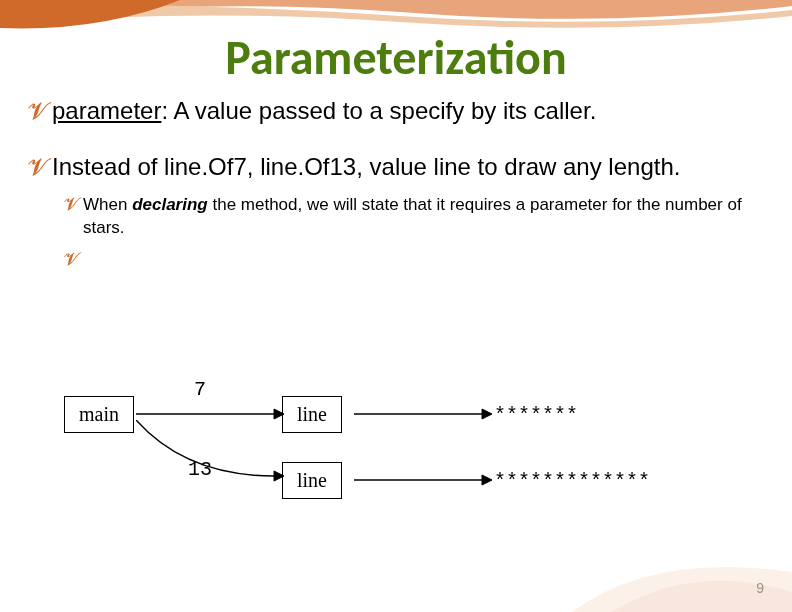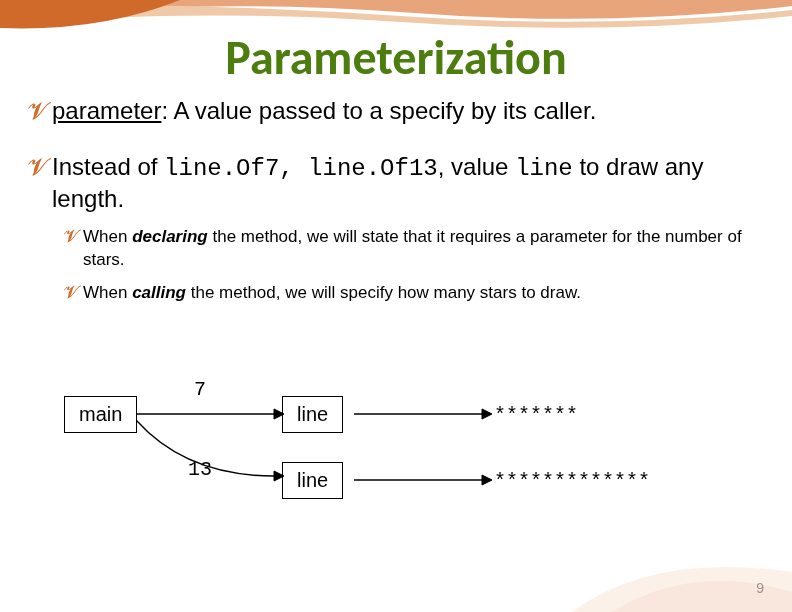--- a/index.html
+++ b/index.html
@@ -43,21 +43,21 @@
     margin-right: 4px;
     line-height: 1;
   }
   .lvl1 {
     font-size: 24px;
     color: #000;
     line-height: 1.25;
   }
   .bold { font-weight: 400; }
   .uline { text-decoration: underline; }
-  .mono { font-family: Liberation Mono, monospace; }
+  .mono { font-family: Liberation Sans, sans-serif; }
   .sub {
     margin-left: 36px;
     margin-top: 8px;
   }
   .sub .bullet-row { margin-bottom: 10px; }
   .sub .curl { font-size: 18px; }
   .sub .txt {
     font-size: 17px;
     color: #000;
     line-height: 1.35;
@@ -67,21 +67,21 @@
     position: absolute;
     top: 372px;
     left: 64px;
     right: 40px;
     height: 180px;
   }
   .box {
     position: absolute;
     border: 1px solid #000;
     padding: 6px 14px;
-    font-family: Liberation Sans, sans-serif;
+    font-family: Liberation Serif, serif;
     font-size: 20px;
     background: #fff;
   }
   .mainbox { top: 24px; left: 0; }
   .linebox1 { top: 24px; left: 218px; }
   .linebox2 { top: 90px; left: 218px; }
   .label7 {
     position: absolute;
     top: 6px; left: 130px;
     font-family: "Courier New", Courier, monospace;
@@ -158,23 +158,20 @@
 
   <div class="sub">
     <div class="bullet-row">
       <span class="curl">𝓥</span>
       <div class="txt">
         <span>When </span><span class="ital">declaring</span><span> the method, we will state that it requires a parameter for the number of stars.</span>
       </div>
     </div>
     <div class="bullet-row">
       <span class="curl">𝓥</span>
-      <div class="txt">
-        <span>When </span><span class="ital">calling</span><span> the method, we will specify how many stars to draw.</span>
-      </div>
     </div>
   </div>
 
 </div>
 
 <div class="diagram">
   <div class="box mainbox">main</div>
   <div class="label7">7</div>
   <div class="label13">13</div>
   <div class="box linebox1">line</div>

